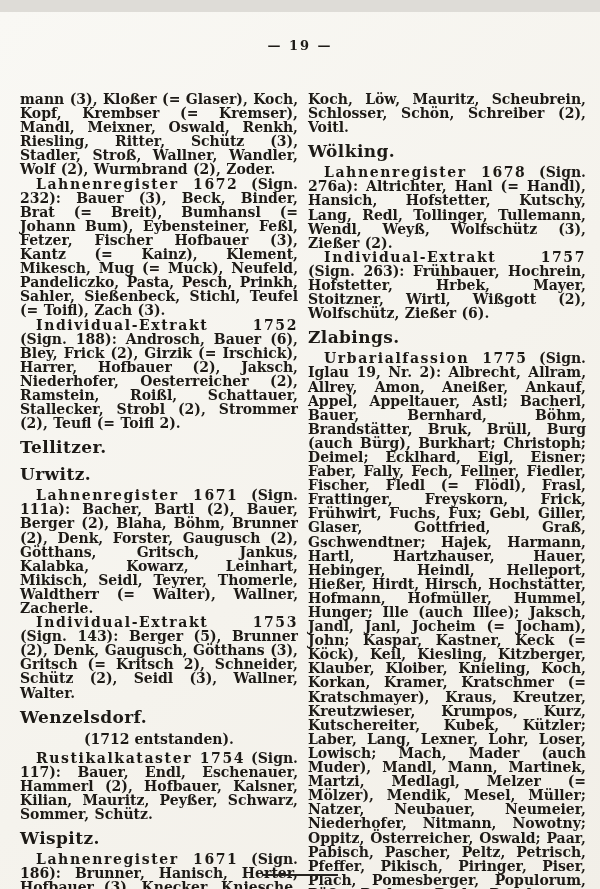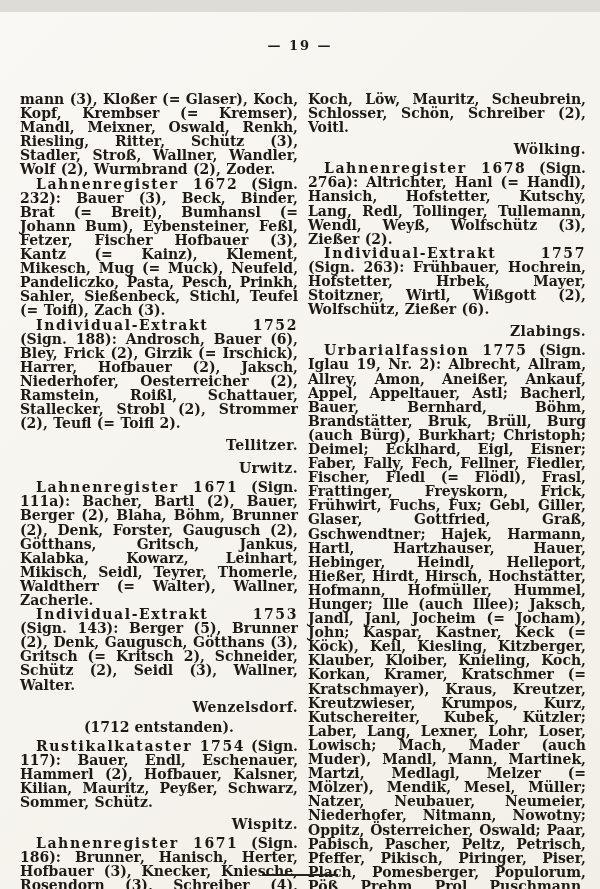--- a/index.html
+++ b/index.html
@@ -27,22 +27,22 @@
   .para {
     font-size:14px;
     line-height:14.1px;
     text-align:justify;
     margin:0;
     word-spacing:0.5px;
   }
   .para.indent { text-indent:16px; }
   .lead { letter-spacing:1.6px; }
   .section-heading {
-    text-align:right;
-    font-size:14px;
+    text-align:left;
+    font-size:17px;
     margin:7px 0 4px 0;
     letter-spacing:0.4px;
   }
   .section-subheading {
     text-align:center;
     font-size:14px;
     margin:0 0 4px 0;
   }
   .footer-rule {
     position:absolute;

